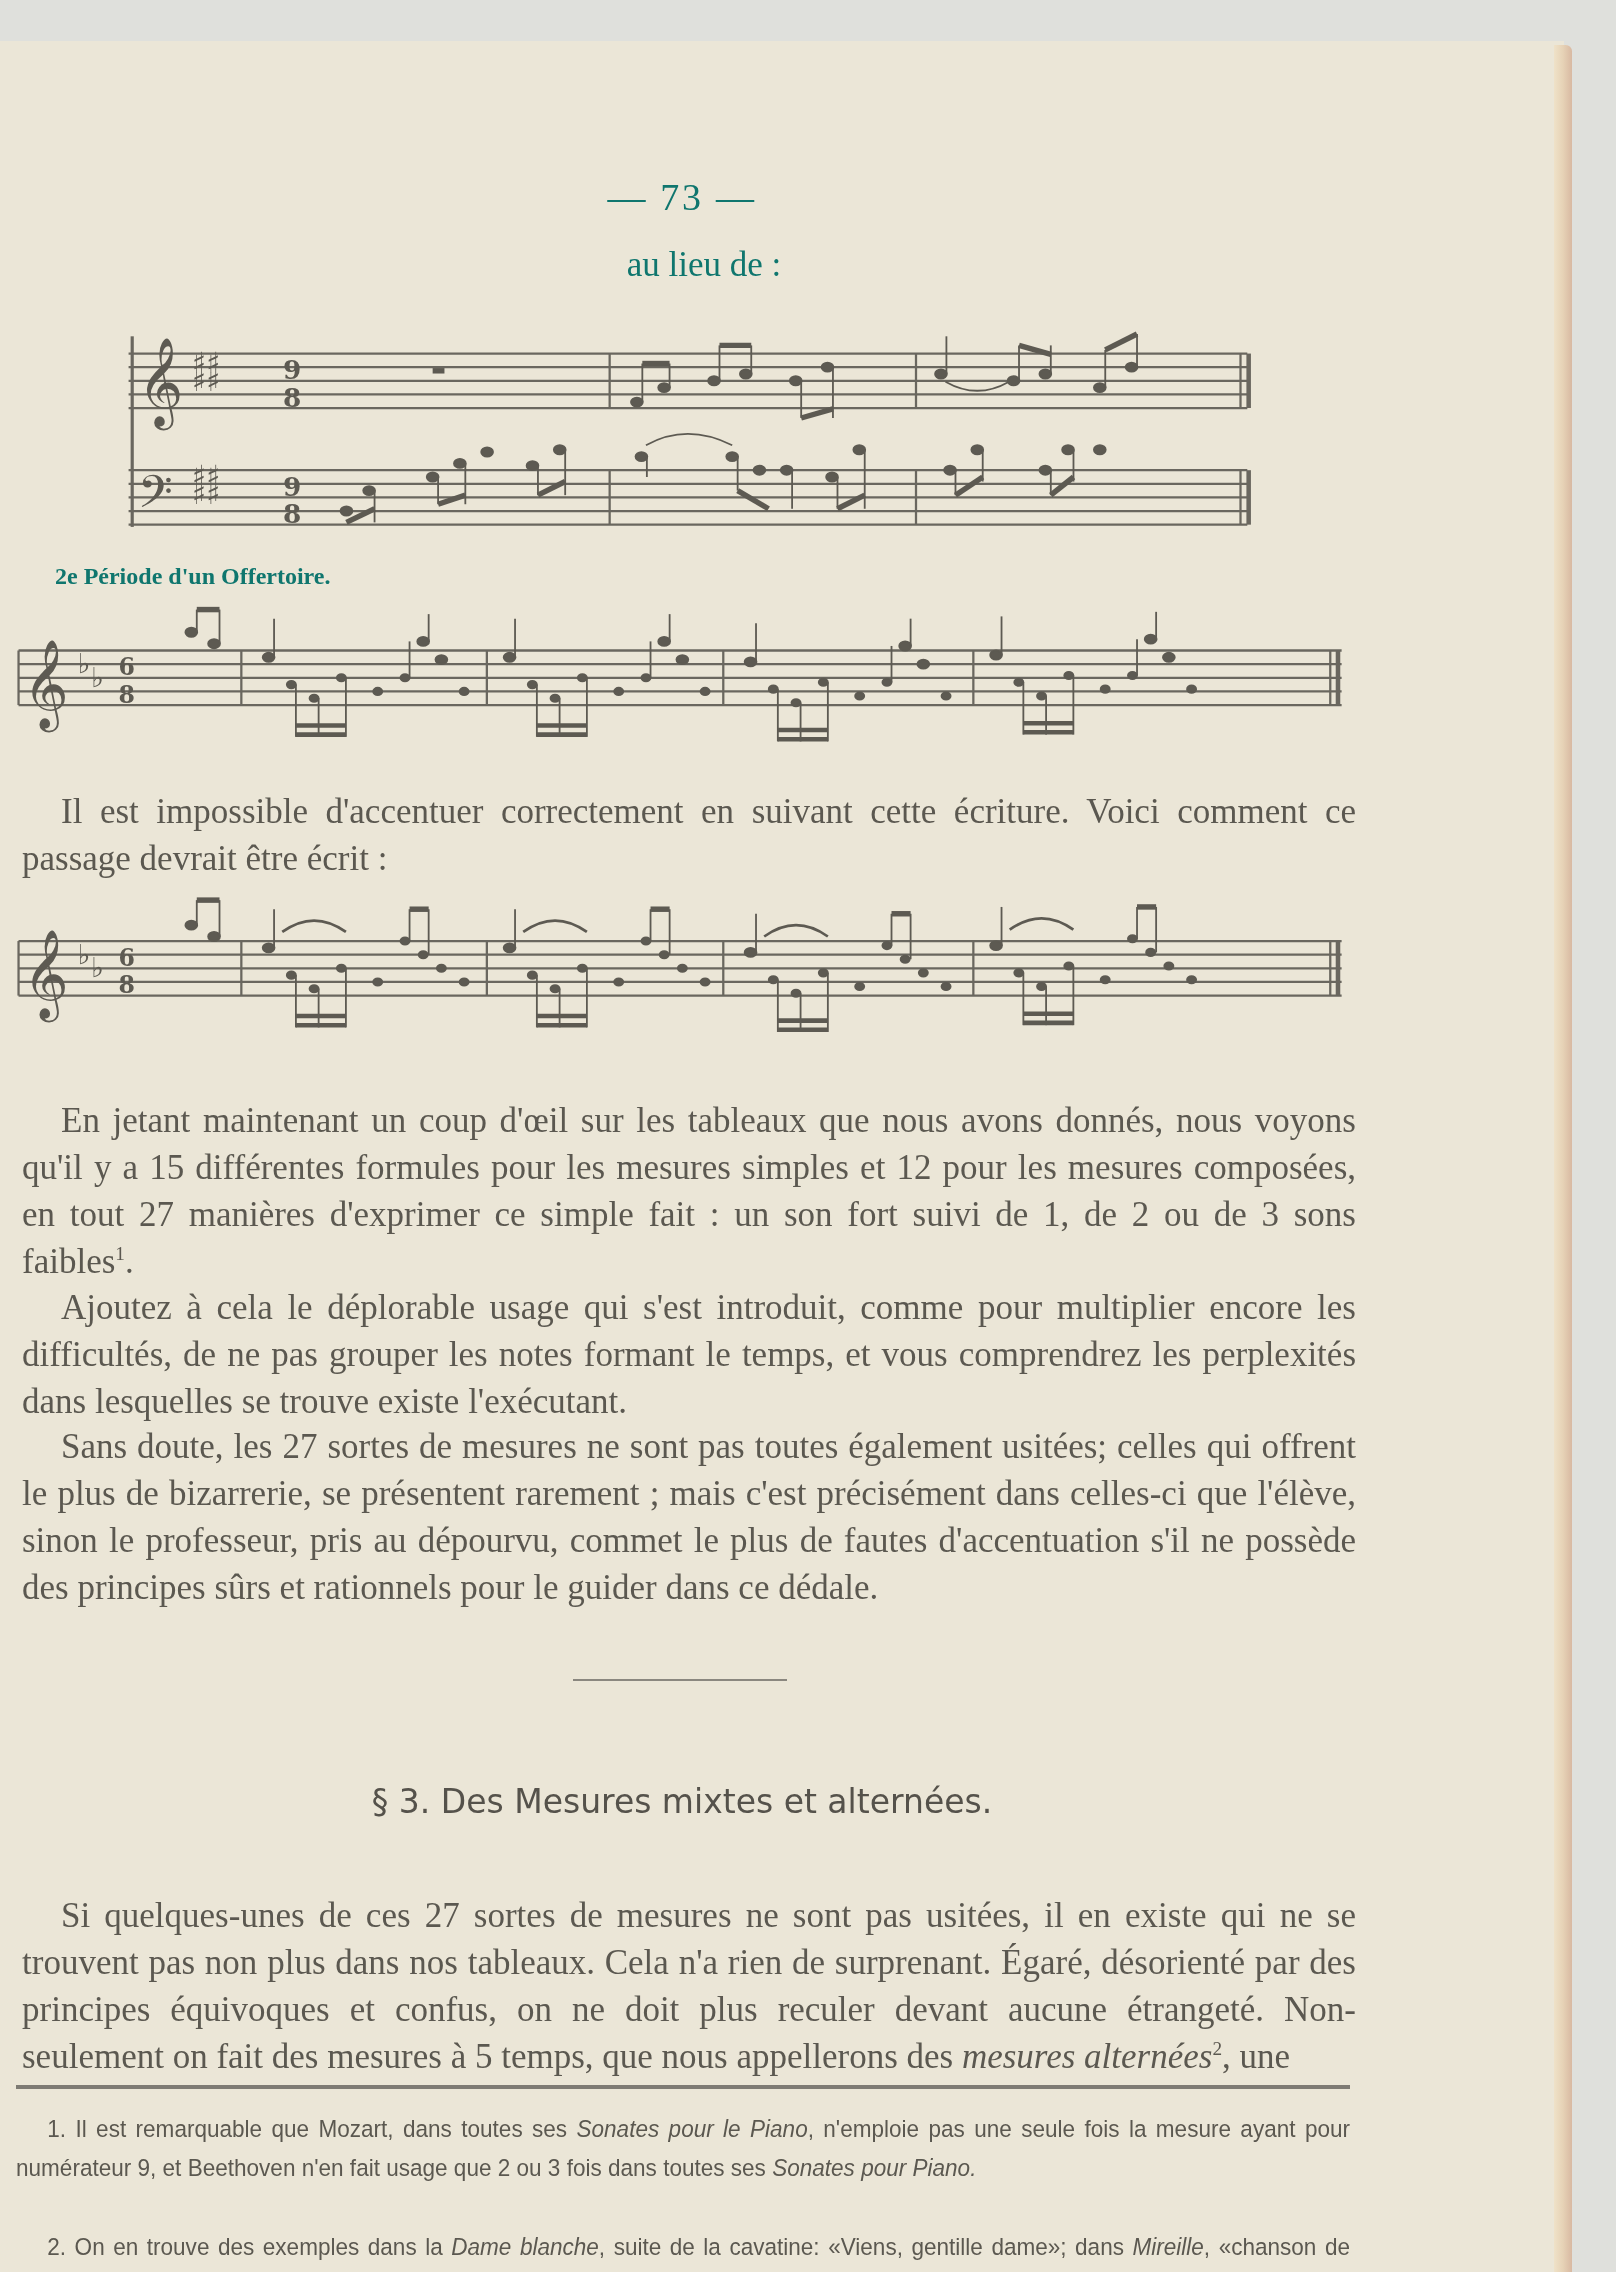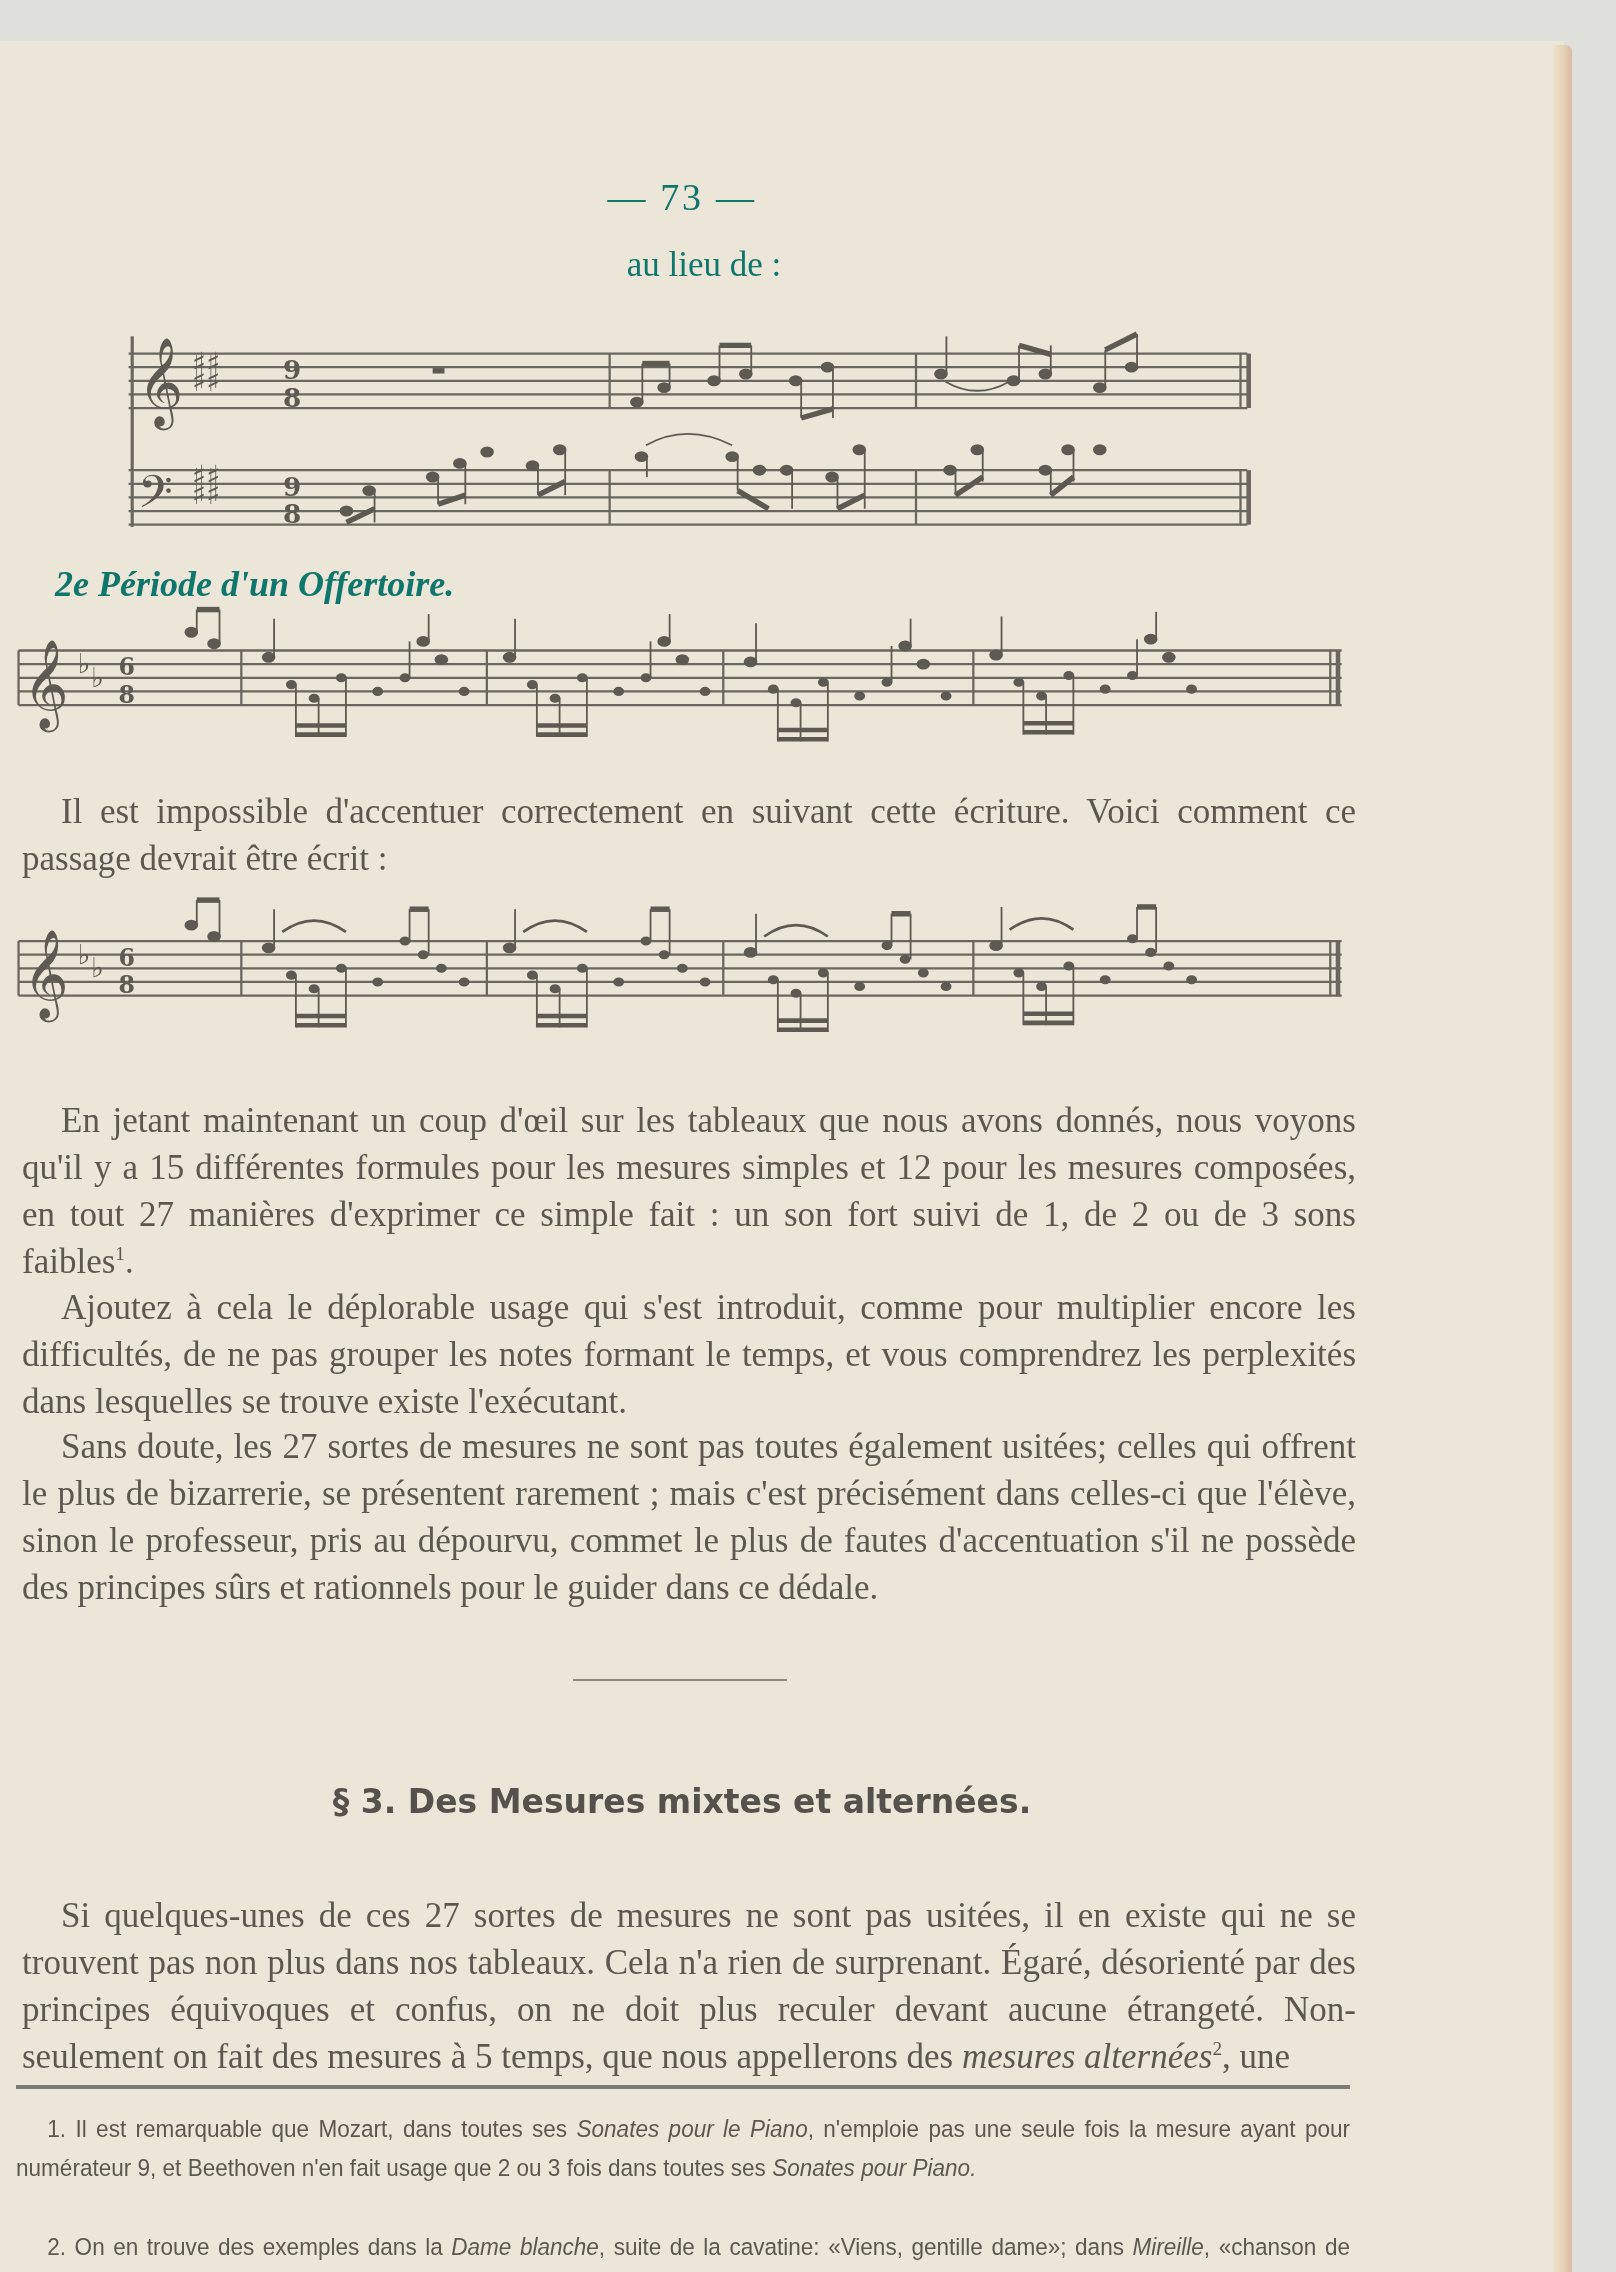--- a/index.html
+++ b/index.html
@@ -13,30 +13,30 @@
     background:#ebe6d7;
   }
   .page-edge {
     position:absolute; left:1554px; top:45px; width:18px; height:2541px;
     background:linear-gradient(90deg,#efe2c8 0%,#e6d2b6 50%,#d8b9a2 100%);
     border-radius:0 6.4px 6.4px 0;
   }
   .txt { position:absolute; color:#0f766e; font-family:"Liberation Serif", serif; }
   .page-number { left:0; width:1364px; top:175px; text-align:center; font-size:38px; letter-spacing:2.7px; }
   .caption { left:0; width:1364px; top:245px; text-align:center; font-size:35px;padding-left:22px; }
-  .example-label { left:55px; top:563px; font-size:36px; font-style:italic; font-weight:bold; }
+  .example-label { left:55px; top:563px; font-size:24px; font-weight:bold; }
   .para {
     position:absolute; left:6px; width:1334px; color:#5b5850;
     font-family:"Liberation Serif", serif; font-size:35px; line-height:47px;
     text-align:justify; margin:16px; text-indent:39px;
   }
   .rule-short { position:absolute; left:573px; top:1679px; width:214px; height:2.3px; background:#8a877f; }
   .section-title {
     position:absolute; left:0; width:1364px; top:1782px; text-align:center;
-    font-family:"DejaVu Sans", sans-serif; font-size:33px; color:#55524b; font-weight:bold;
+    font-family:"DejaVu Sans", sans-serif; font-size:33px; color:#55524b; font-weight:normal;
   }
   .fn-rule { position:absolute; left:16px; top:2085px; width:1334px; height:3.6px; background:#7e7b74; }
   .footnote {
     position:absolute; left:16px; width:1334px; color:#5b5850;
     font-family:"Liberation Sans", sans-serif; font-size:24.5px; line-height:39px;
     text-align:justify; margin:0; text-indent:34px; transform:scaleX(0.92); transform-origin:left;
     width:1450px;
   }
   .staff-svg { position:absolute; }
   i, em { font-style:italic; }

